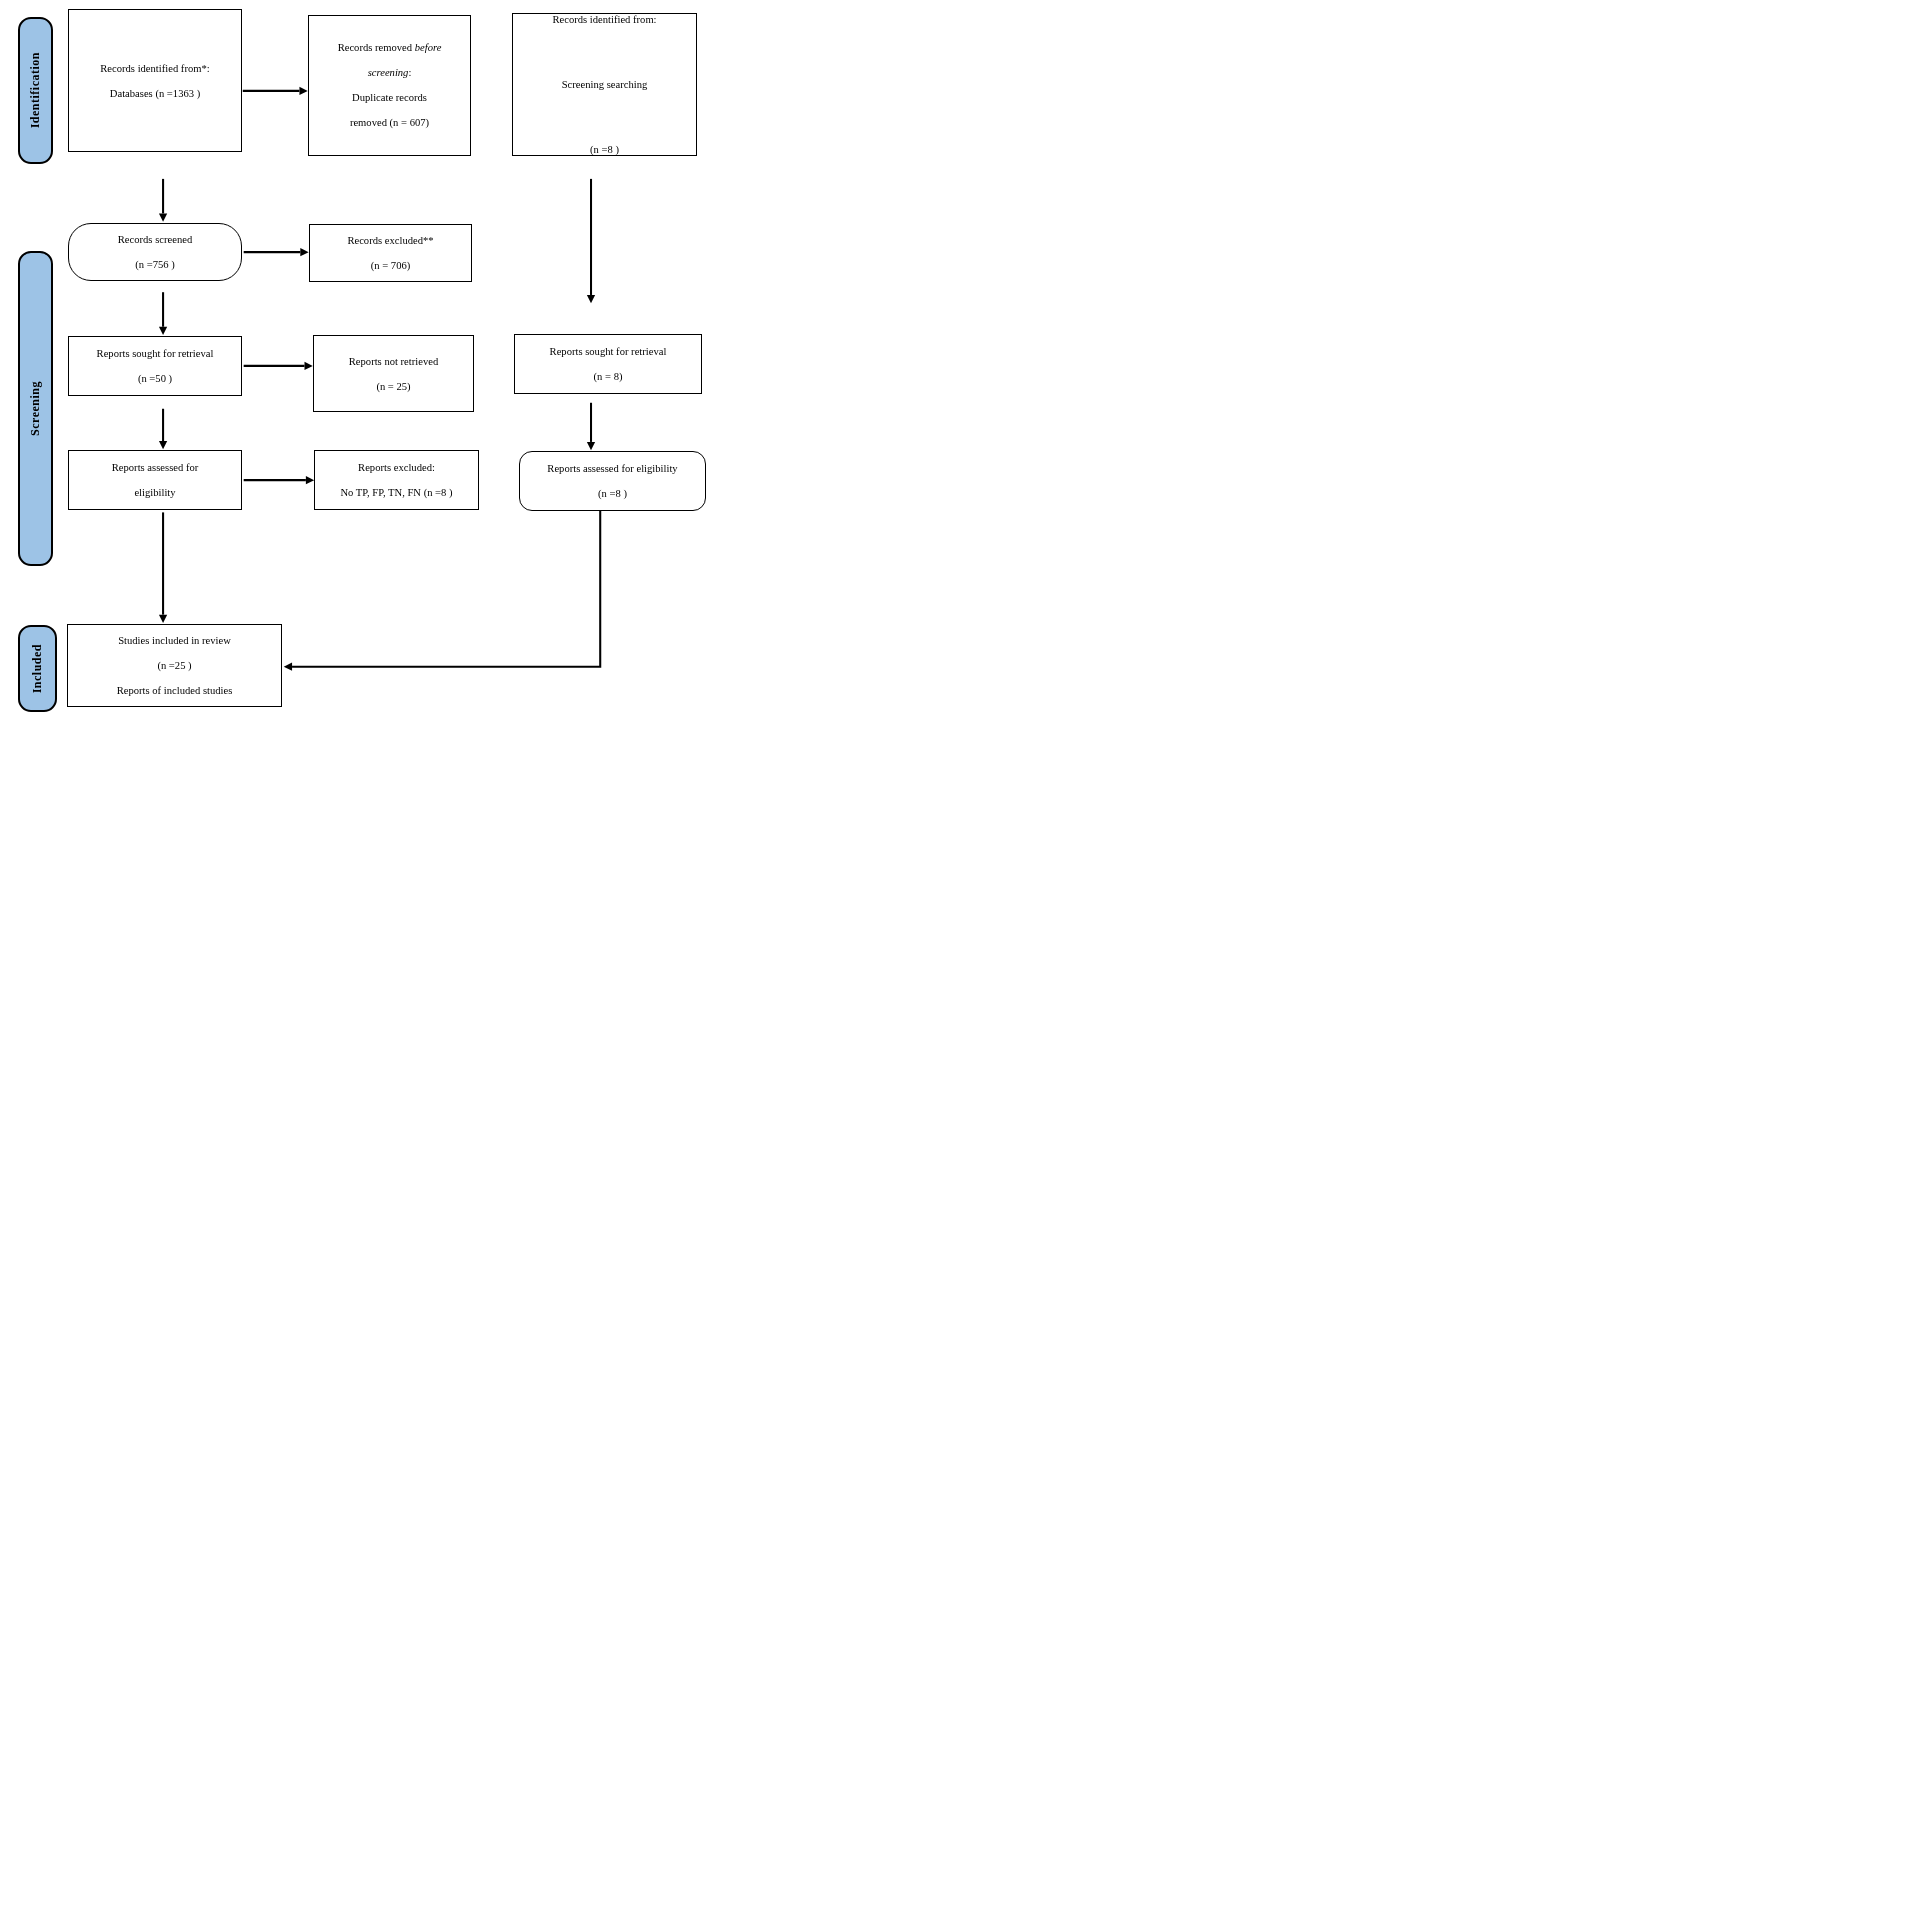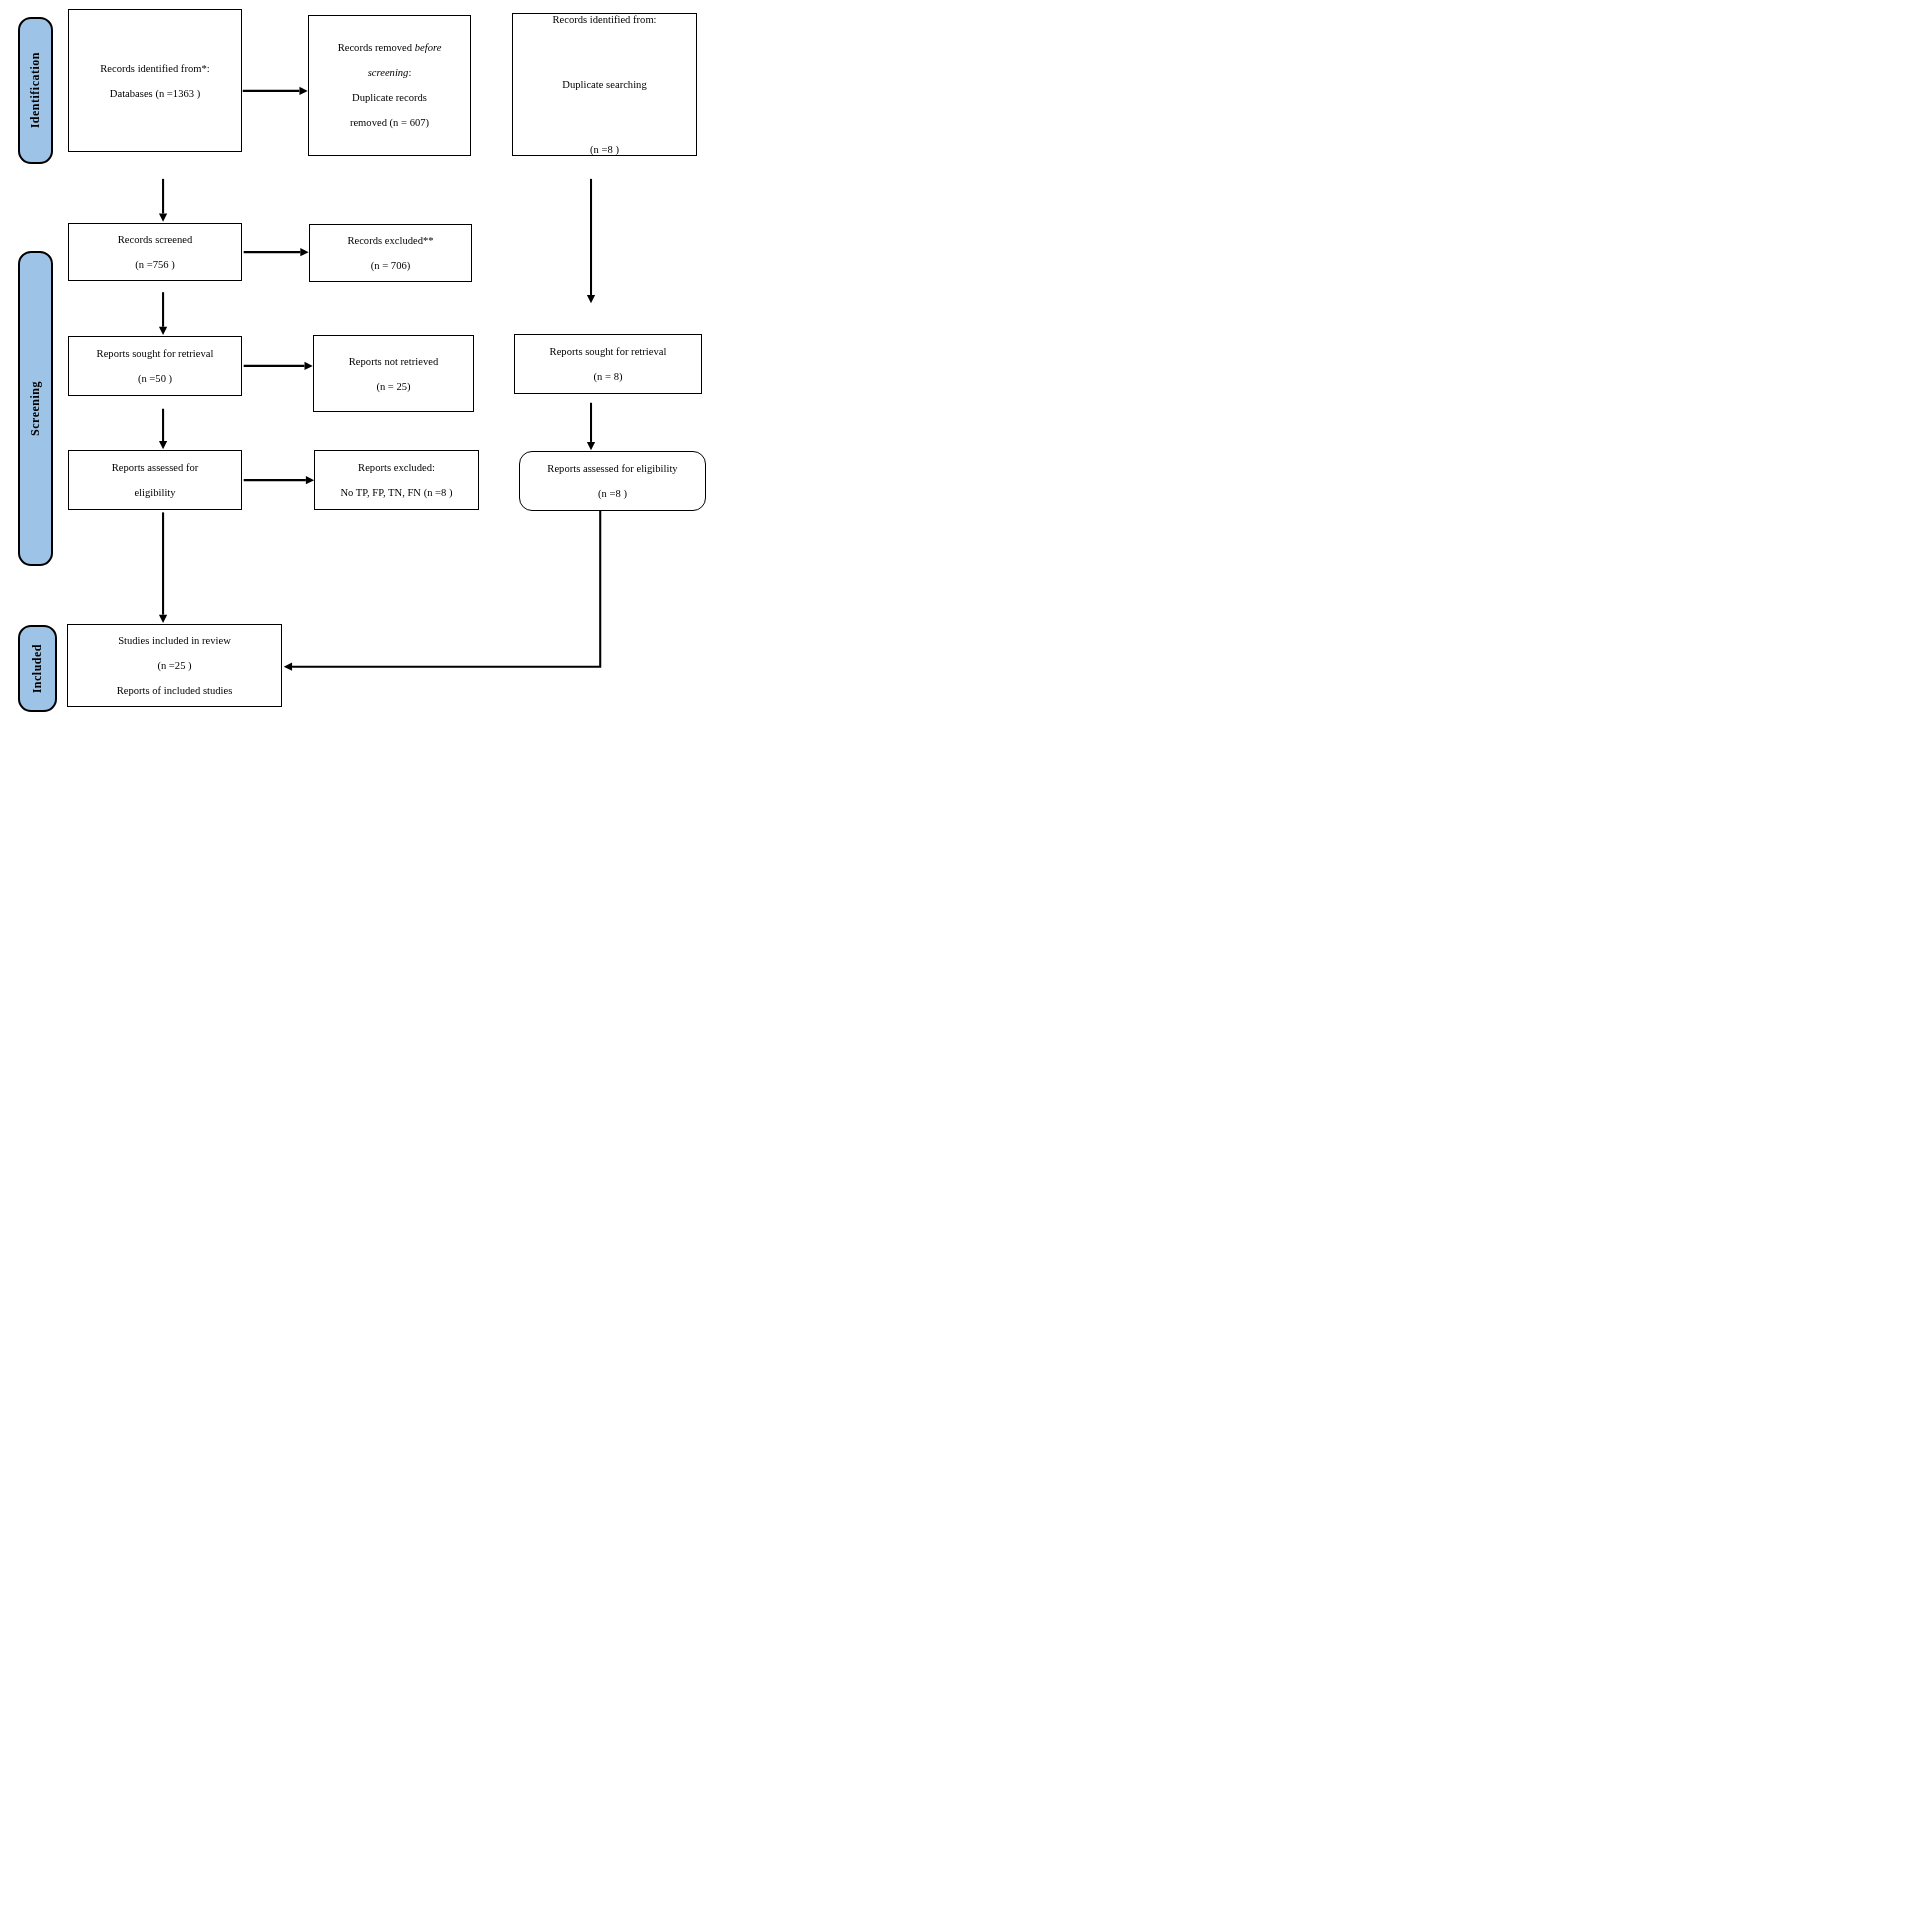--- a/index.html
+++ b/index.html
@@ -85,25 +85,25 @@
 
   <div class="box" style="left:308px;top:14.7px;width:163px;height:141px;">
     <div class="ln"><span>Records removed </span><span class="italic">before</span></div>
     <div class="ln"><span class="italic">screening</span><span>:</span></div>
     <div class="ln">Duplicate records</div>
     <div class="ln">removed (n = 607)</div>
   </div>
 
   <div class="box" style="left:512px;top:13px;width:185px;height:143px;gap:40px;">
     <div class="ln">Records identified from:</div>
-    <div class="ln">Duplicate searching</div>
+    <div class="ln">Screening searching</div>
     <div class="ln">(n =8 )</div>
   </div>
 
-  <div class="box" style="left:68px;top:223px;width:174px;height:58px;">
+  <div class="box" style="left:68px;top:223px;width:174px;height:58px;border-radius:23px;">
     <div class="ln">Records screened</div>
     <div class="ln">(n =756 )</div>
   </div>
 
   <div class="box" style="left:309px;top:224px;width:163px;height:58px;">
     <div class="ln">Records excluded**</div>
     <div class="ln">(n = 706)</div>
   </div>
 
   <div class="box" style="left:68px;top:336px;width:174px;height:60px;">

